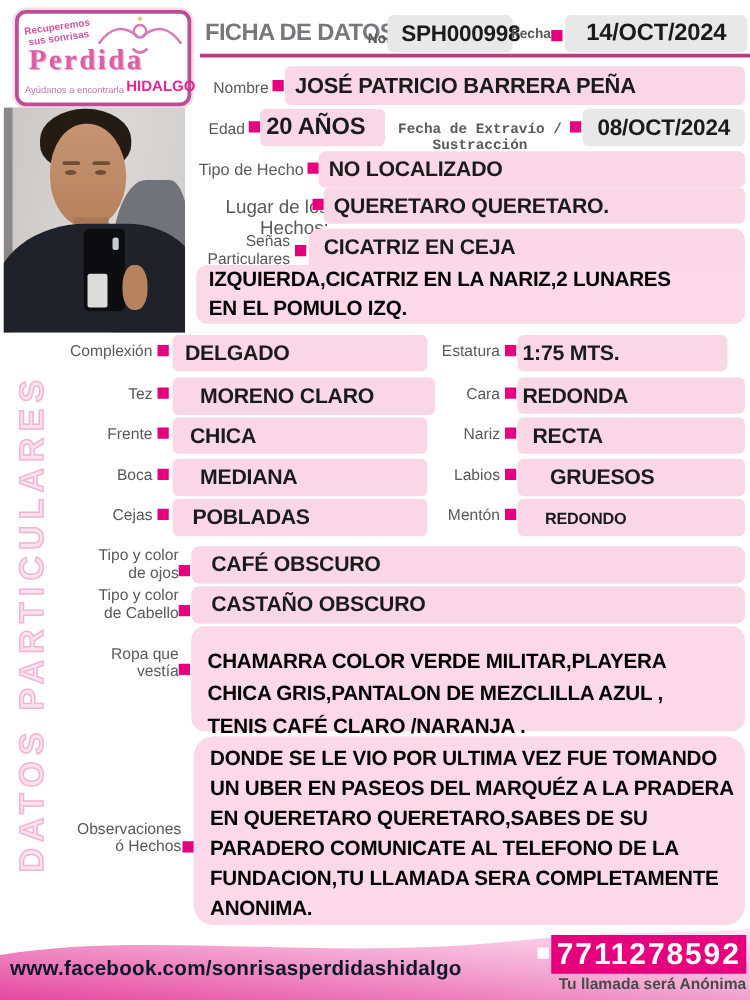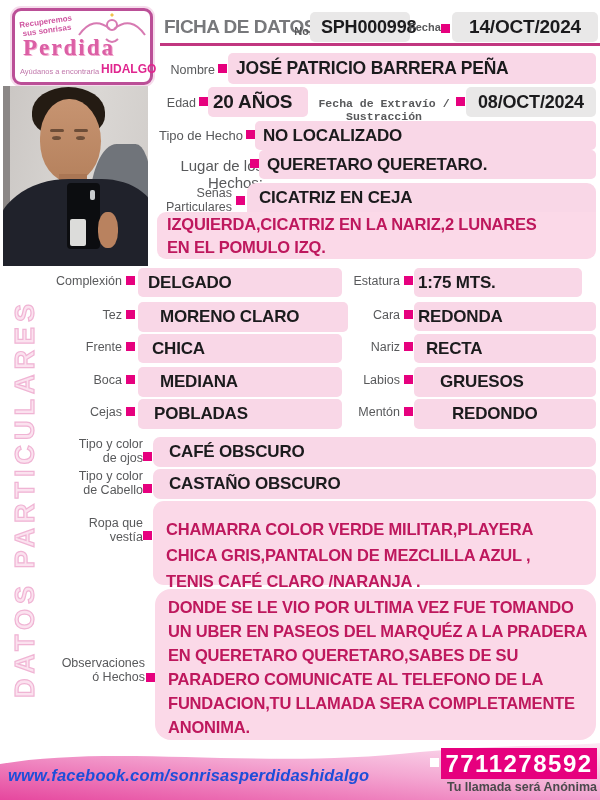--- a/index.html
+++ b/index.html
@@ -49,26 +49,26 @@
   .ph-hand { position:absolute; left:95px; top:126px; width:20px; height:36px; background:#b9825f; border-radius:45%; }
 
   
   .vtext { position:absolute; left:10px; top:698px; width:418px; height:34px;
            transform-origin:0 0; transform:rotate(-90deg);
            font-size:27px; font-weight:bold; letter-spacing:5px; color:#fbe2ef;
            -webkit-text-stroke:1.2px #f0b4d4; white-space:nowrap; }
 
   
   .bigbox { position:absolute; background:#fbd9e8; }
-  .bigbox .line { display:block; font-weight:bold; color:#be185d; white-space:nowrap; letter-spacing:-0.2px; }
+  .bigbox .line { display:block; font-weight:bold; color:#000000; white-space:nowrap; letter-spacing:-0.2px; }
 
   
   .band { position:absolute; left:0; top:742px; width:600px; height:58px; }
-  .fb-url { position:absolute; left:8px; top:766px; font-size:16.5px; font-weight:bold; color:#1d4ed8;
-            letter-spacing:0.2px; text-decoration:none;font-style:italic; }
+  .fb-url { position:absolute; left:8px; top:766px; font-size:16.5px; font-weight:bold; color:#0f172a;
+            letter-spacing:0.2px; text-decoration:none; }
   .wsq { position:absolute; left:430px; top:758px; width:9px; height:9px; background:#ffffff; }
   .phone-chip { position:absolute; left:441px; top:748px; width:156px; height:31px; background:#e6007e;
                 display:flex; align-items:center; justify-content:center; }
   .phone-num { font-size:24px; font-weight:bold; color:#ffffff; letter-spacing:1.5px; white-space:nowrap; }
   .anon { position:absolute; left:420px; top:780px; width:177px; text-align:right;
           font-size:12.5px; font-weight:bold; color:#4a4a4c; }
 </style>
 </head>
 <body>
 
@@ -216,21 +216,21 @@
 
   <div class="lbl" style="left:330px; top:373px; width:70px; font-size:12.5px;">Labios</div>
   <div class="sq" style="left:404px; top:375px;"></div>
   <div class="chip" style="left:414px; top:367px; width:182px; height:30px; padding-left:26px;">
     <span class="val" style="font-size:17px;">GRUESOS</span>
     </div>
 
   <div class="lbl" style="left:330px; top:405px; width:70px; font-size:12.5px;">Mentón</div>
   <div class="sq" style="left:404px; top:407px;"></div>
   <div class="chip" style="left:414px; top:399px; width:182px; height:30px; padding-left:22px;">
-    <span class="val" style="font-size:17px;margin-left:16px;">REDONDO</span>
+    <span class="val" style="font-size:13px;">REDONDO</span>
     </div>
 
   <div class="lbl" style="left:55px; top:437px; width:88px; font-size:12.5px;">
     <span>Tipo y color</span><br><span>de ojos</span>
   </div>
   <div class="sq" style="left:143px; top:452px;"></div>
   <div class="chip" style="left:153px; top:437px; width:443px; height:30px; padding-left:16px; border-radius:7px;">
     <span class="val" style="font-size:17px;">CAFÉ OBSCURO</span>
   </div>
 

